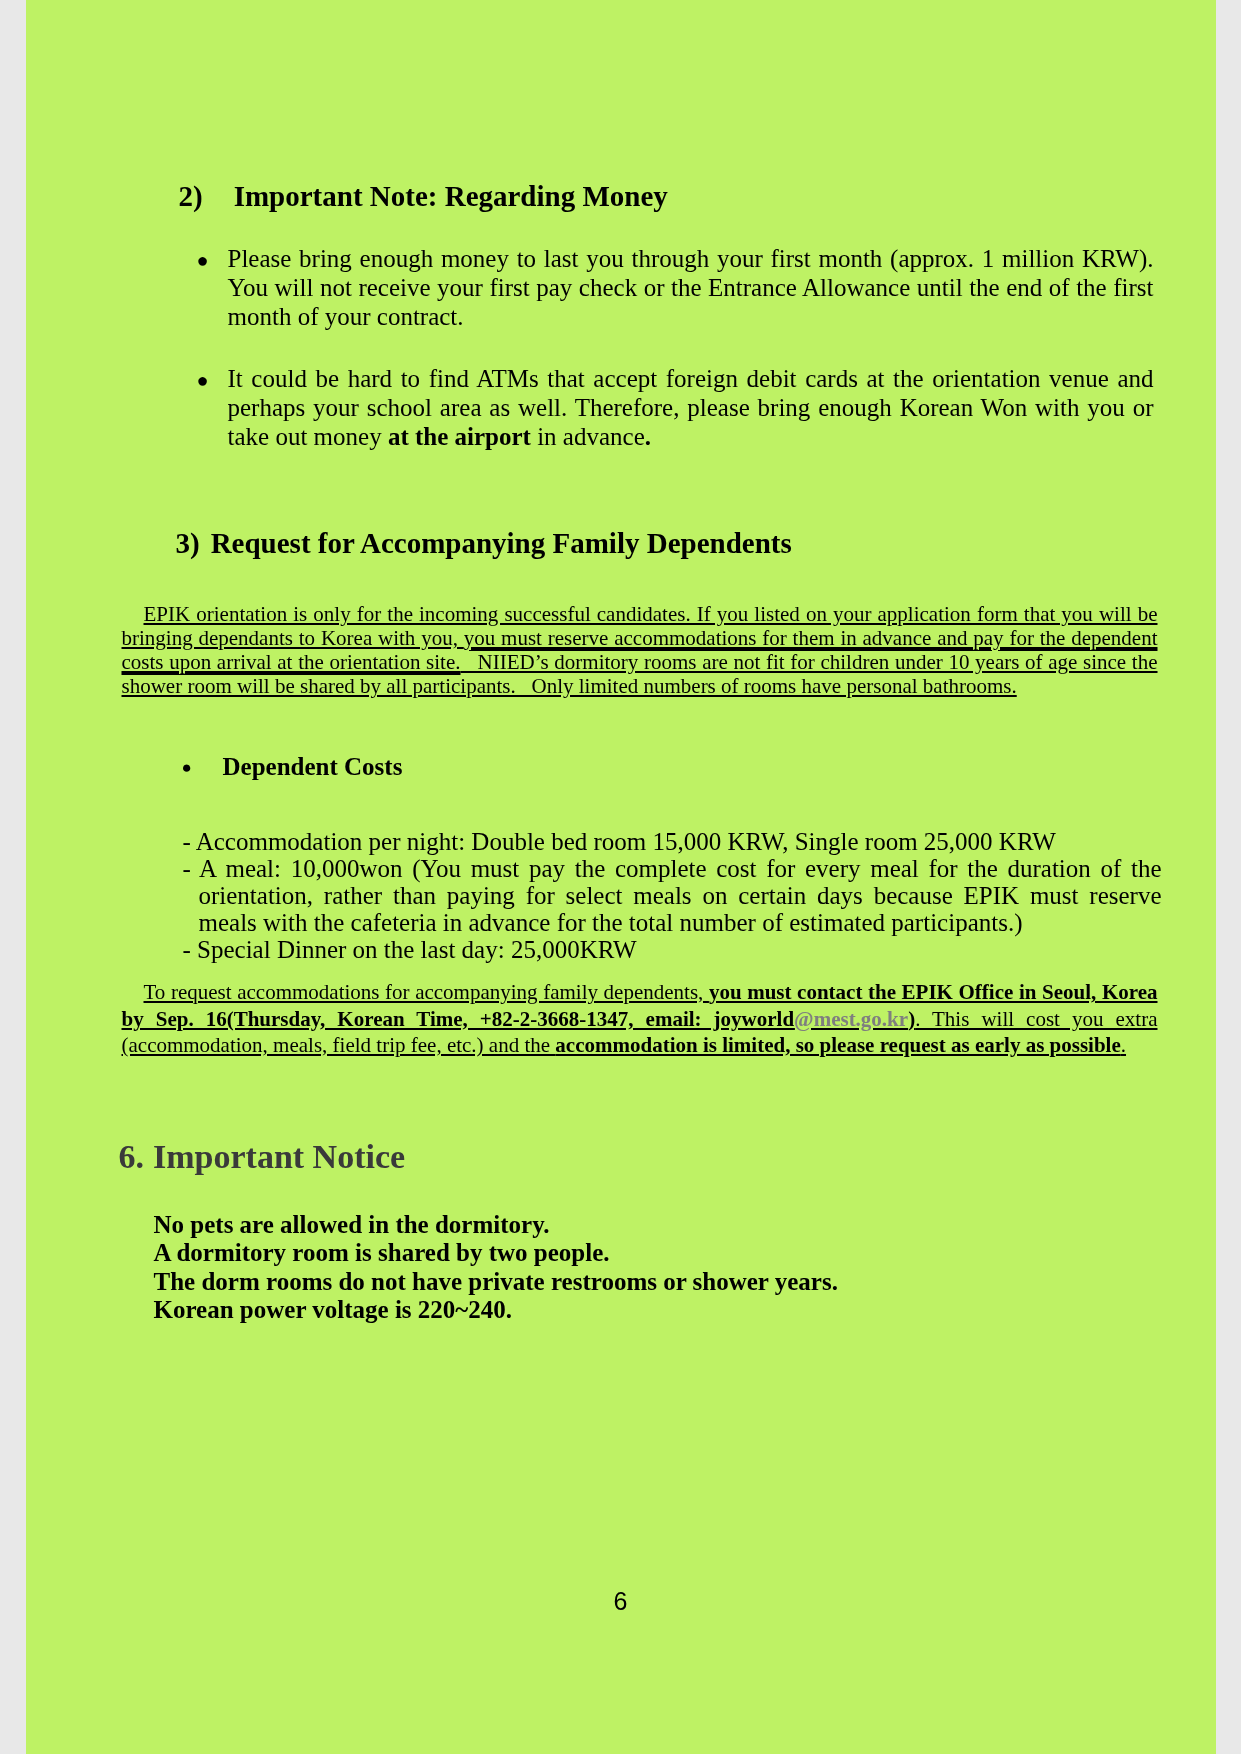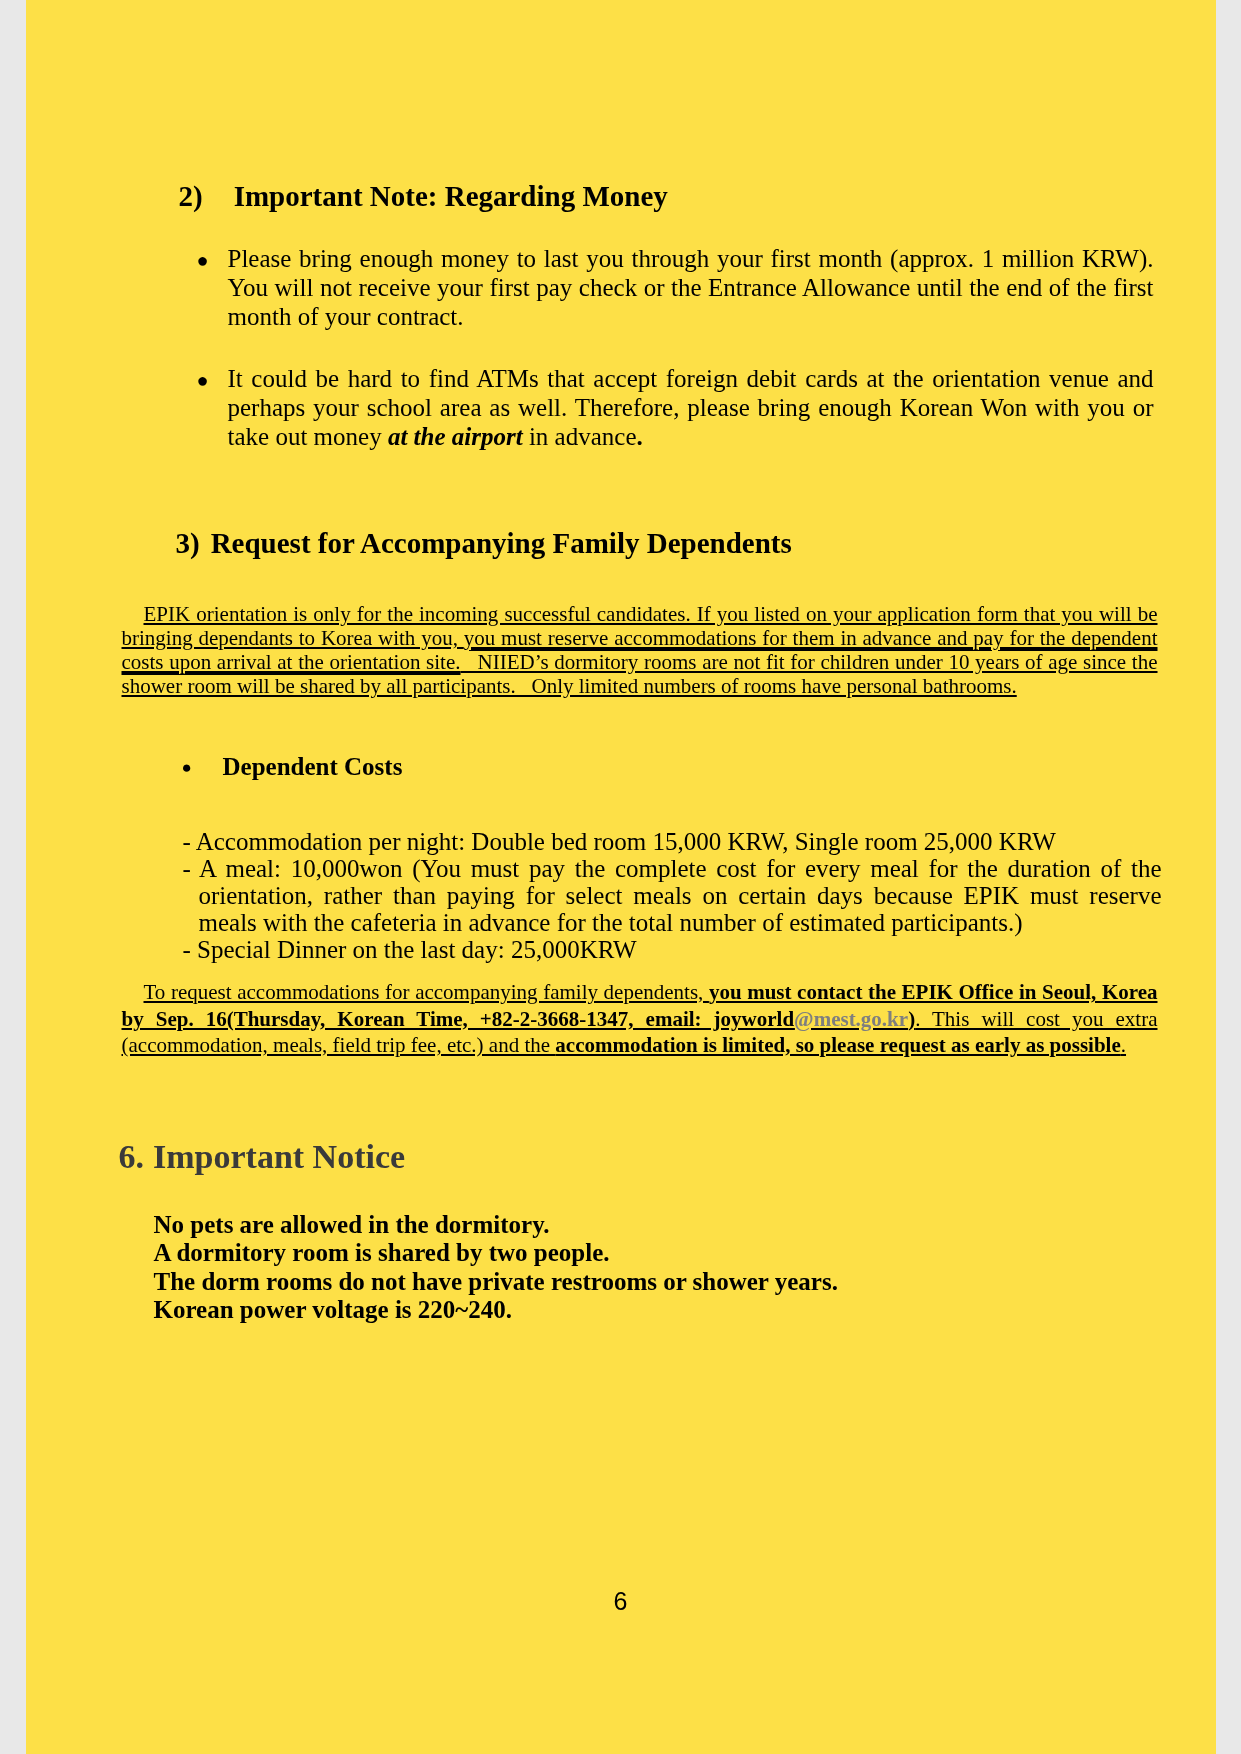--- a/index.html
+++ b/index.html
@@ -1,21 +1,21 @@
 <!DOCTYPE html>
 <html><head>
 <meta charset="utf-8">
 <style>
   html, body { margin: 0; padding: 0; background: #e8e8e8; }
   .page {
     position: relative;
     width: 1190px;
     height: 1754px;
     margin: 0 auto;
-    background: #fde047;
+    background: #bef264;
     font-family: "Liberation Serif", serif;
     color: #000;
     overflow: hidden;
   }
   .abs { position: absolute; }
 
   .doc-heading {
     font-weight: bold;
     font-size: 29px;
     white-space: nowrap;
@@ -31,21 +31,21 @@
     line-height: 29px;
     text-align: justify;
   }
   .bullet-glyph {
     position: absolute;
     left: -31px;
     top: 2px;
     font-size: 20px;
     line-height: 29px;
   }
-  .bi { font-weight: bold; font-style: italic; }
+  .bi { font-weight: bold; }
   .b  { font-weight: bold; }
   .u  { text-decoration: underline; text-underline-offset: 4px; }
 
   .body-para {
     position: absolute;
     left: 96px;
     width: 1036px;
     font-size: 21px;
     text-align: justify;
     text-indent: 22px;

